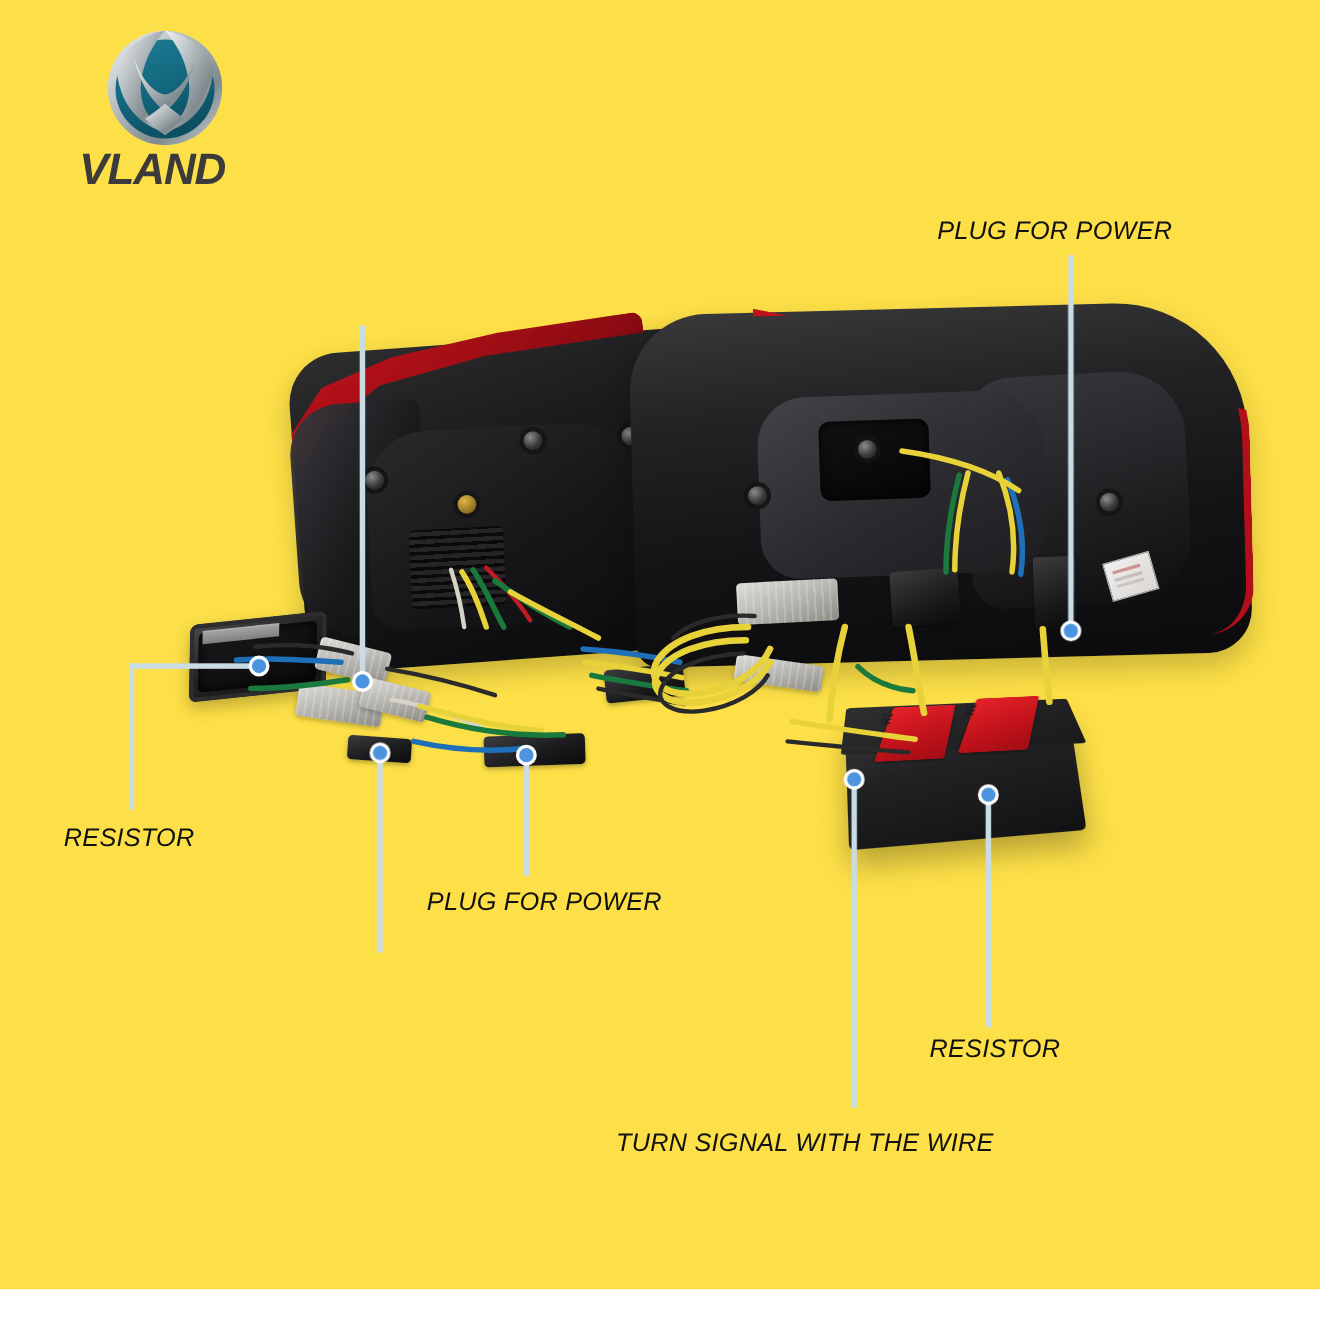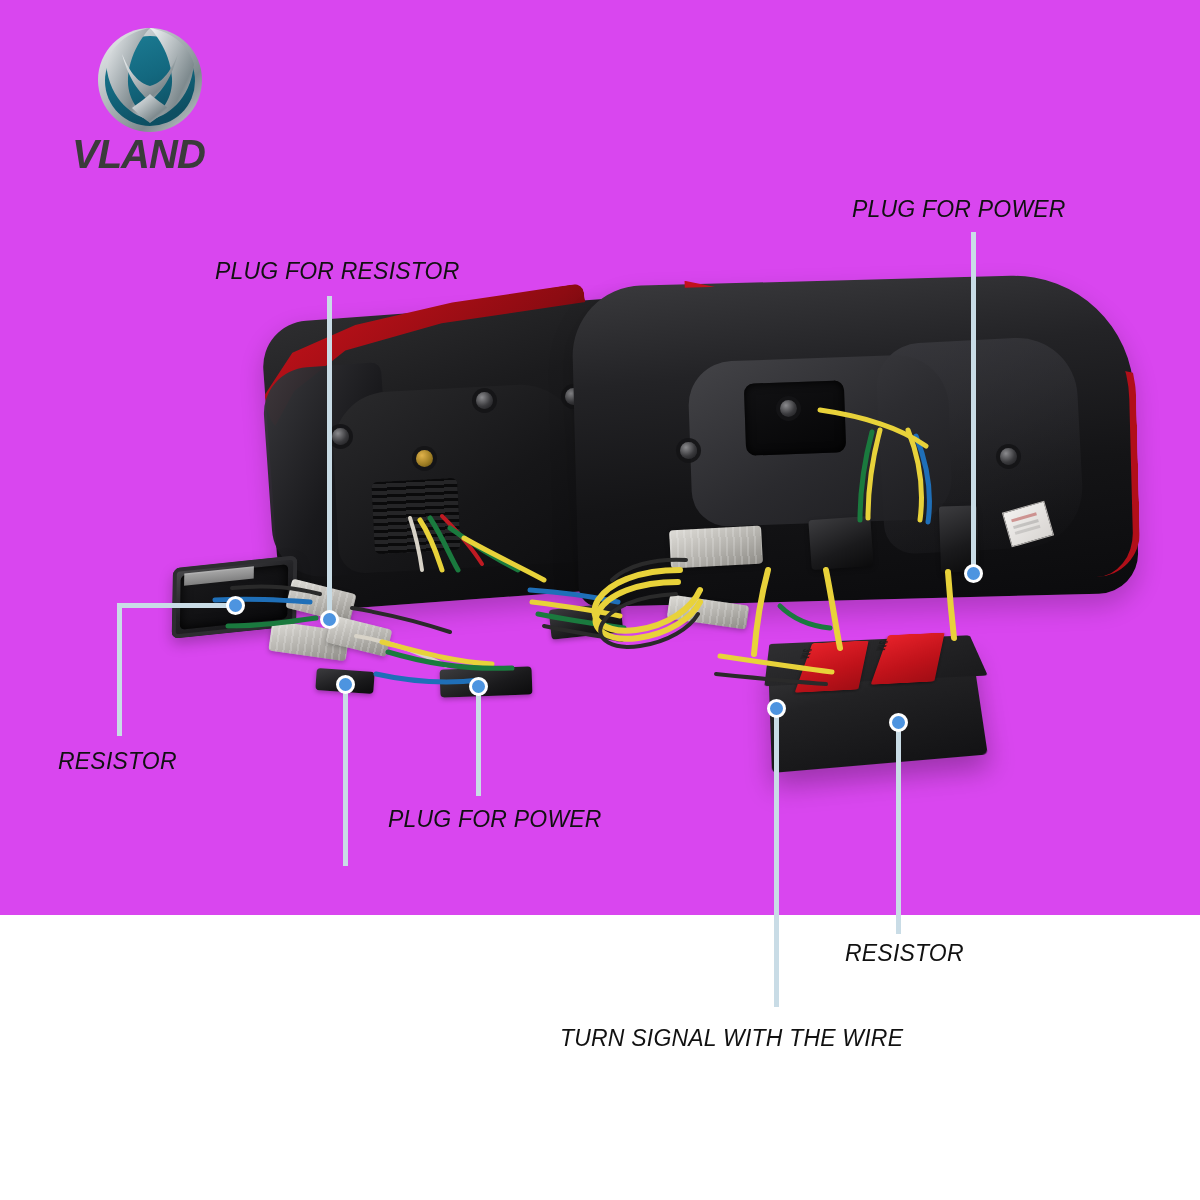--- a/index.html
+++ b/index.html
@@ -2,21 +2,21 @@
 <html><head>
 <meta charset="utf-8">
 <style>
   html,body{margin:0;padding:0;}
   body{
     width:1200px;height:1200px;
     background:#ffffff;
     font-family:"Liberation Sans","DejaVu Sans",sans-serif;
     overflow:hidden;
   }
-  #stage{position:relative;width:1200px;height:915px;background:#d946ef;}
+  #stage{position:relative;width:1200px;height:1172px;background:#fde047;}
 
   
   #logo{position:absolute;left:72px;top:24px;width:190px;height:150px;}
   .logo-mark{position:absolute;left:22px;top:0;width:112px;height:112px;}
   .logo-text{
     position:absolute;left:0;top:108px;width:190px;
     font-size:40px;font-weight:bold;font-style:italic;
     letter-spacing:-1px;color:#3b3b3b;
     font-family:"Liberation Sans","DejaVu Sans",sans-serif;
   }
@@ -328,21 +328,20 @@
       </g>
     </svg>
   </div>
 
   <div class="leader leader-v" style="left:971px;top:232px;height:343px;"></div>
   <div class="dot" style="left:964px;top:564px;"></div>
   <div class="callout-label" style="left:852px;top:196px;">PLUG FOR POWER</div>
 
   <div class="leader leader-v" style="left:327px;top:296px;height:325px;"></div>
   <div class="dot" style="left:320px;top:610px;"></div>
-  <div class="callout-label" style="left:215px;top:258px;">PLUG FOR RESISTOR</div>
 
   <div class="leader leader-h" style="left:117px;top:603px;width:120px;"></div>
   <div class="leader leader-v" style="left:117px;top:603px;height:133px;"></div>
   <div class="dot" style="left:226px;top:596px;"></div>
   <div class="callout-label" style="left:58px;top:748px;">RESISTOR</div>
 
   <div class="leader leader-v" style="left:343px;top:690px;height:176px;"></div>
   <div class="dot" style="left:336px;top:675px;"></div>
 
   <div class="leader leader-v" style="left:476px;top:692px;height:104px;"></div>

